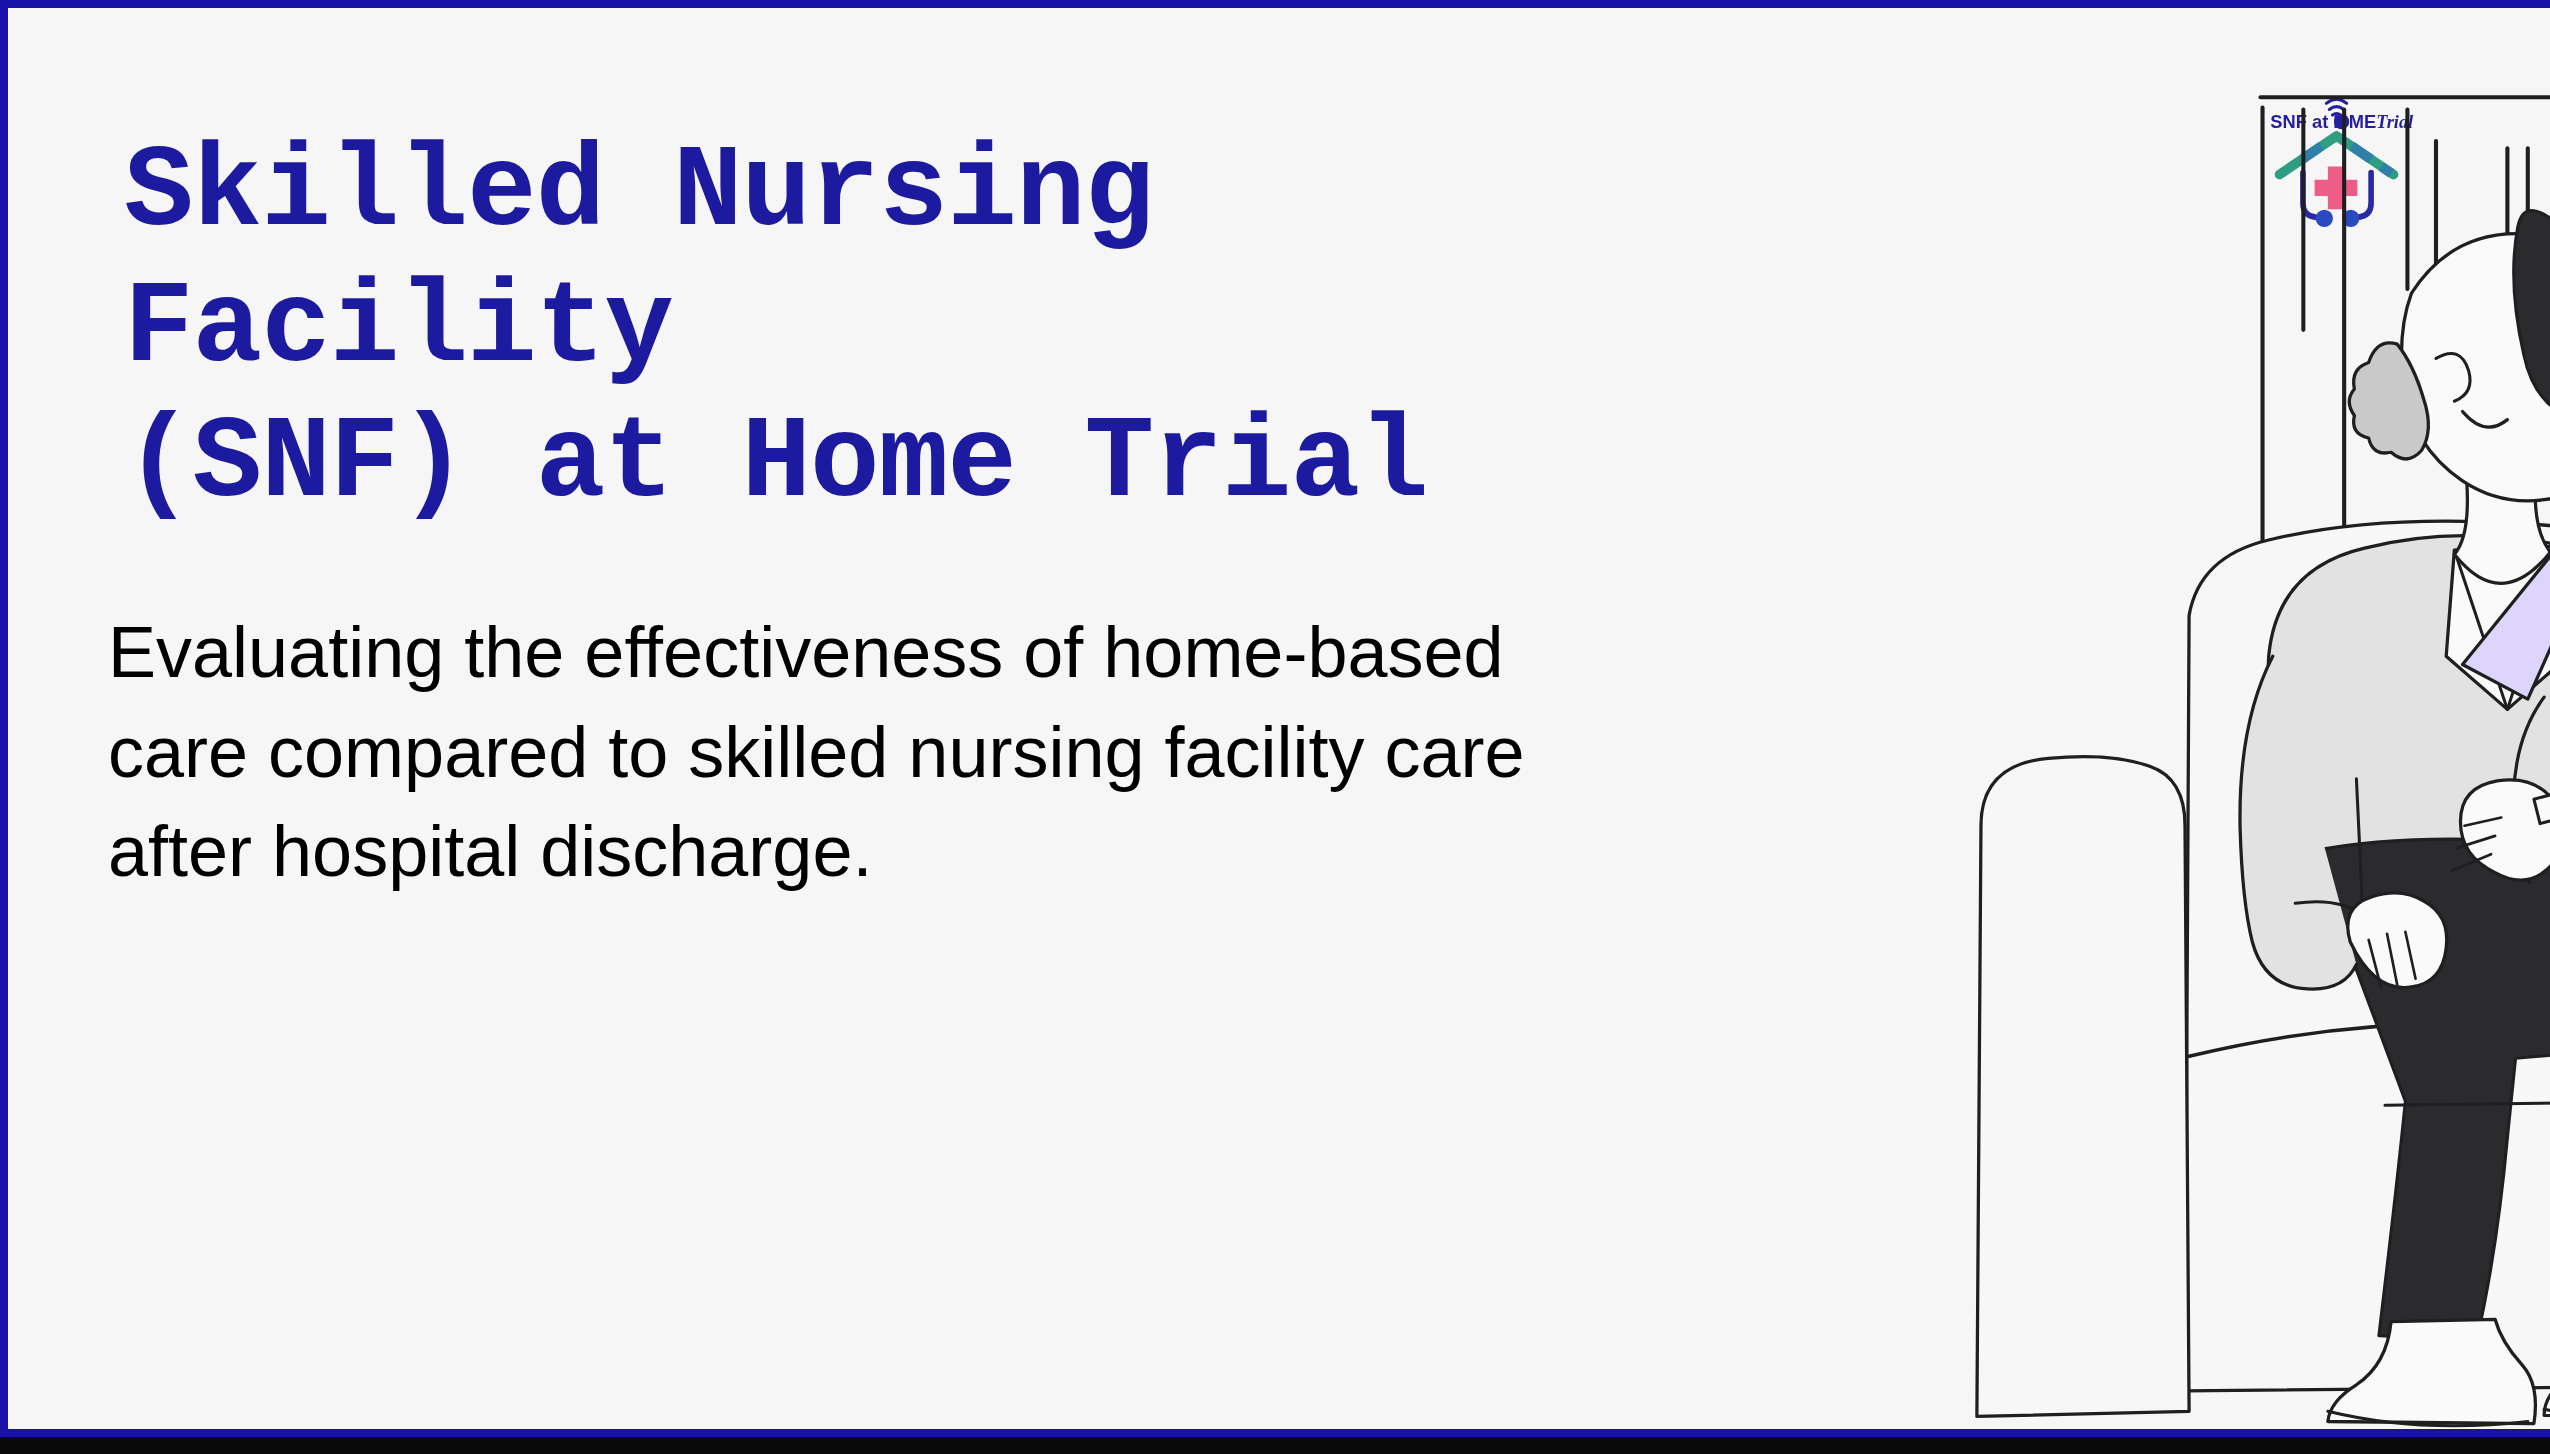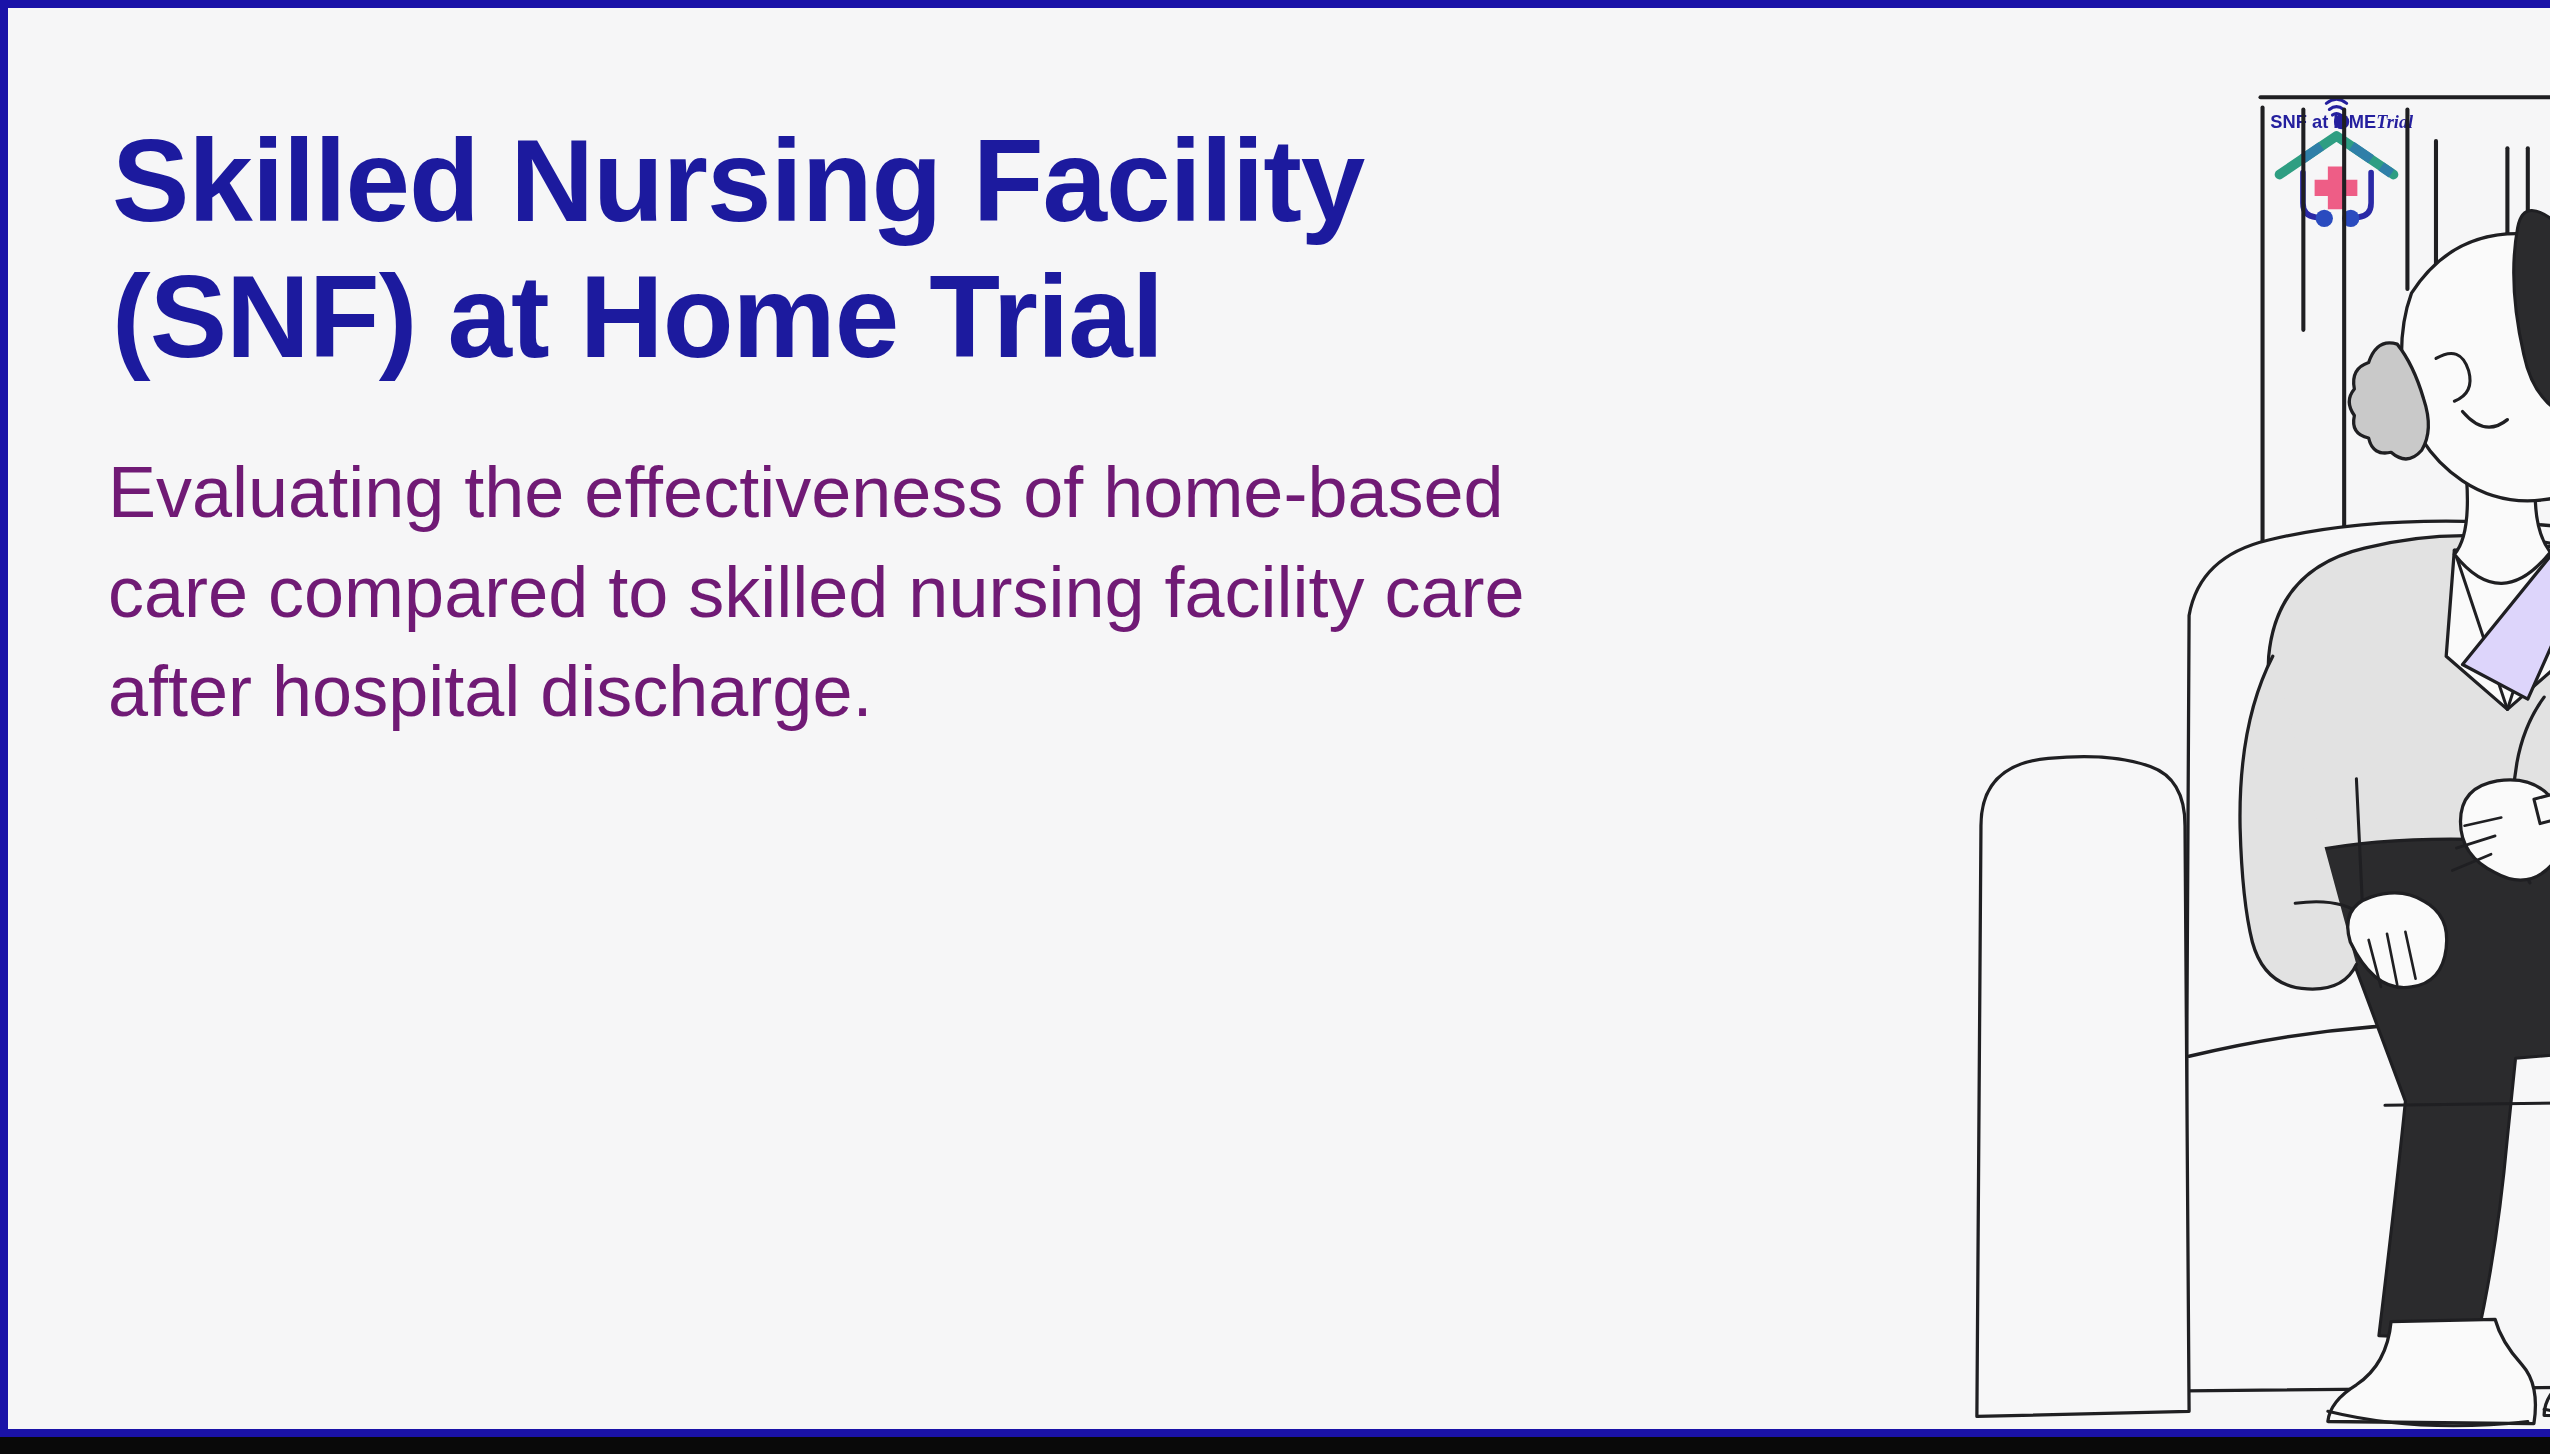--- a/index.html
+++ b/index.html
@@ -20,36 +20,36 @@
     position:absolute;inset:0;
     background:#f6f6f7;
     overflow:hidden;
   }
 
   
   #text-col{
     position:absolute;left:100px;top:102px;width:1581px;
   }
   #page-title{
-    margin:4px;
+    margin:16px;
     font-size:116px;
     line-height:1.17;
     font-weight:700;
     letter-spacing:-1px;
     color:#1c1a9e;
-    font-family:Liberation Sans, sans-serif;
+    font-family:Liberation Mono, monospace;
     white-space:pre-line;
   }
   #page-subtitle{
     margin:0;
     padding-top:54px;
     font-size:72px;
     line-height:1.38;
     font-weight:400;
-    color:#701a75;
+    color:#000000;
     font-family:"Liberation Sans",sans-serif;
     max-width:1520px;
   }
 
   
   #logo{
     position:absolute;left:2242px;top:77px;
     width:173px;height:168px;
   }
   #logo svg{display:block;width:100%;height:100%;}

